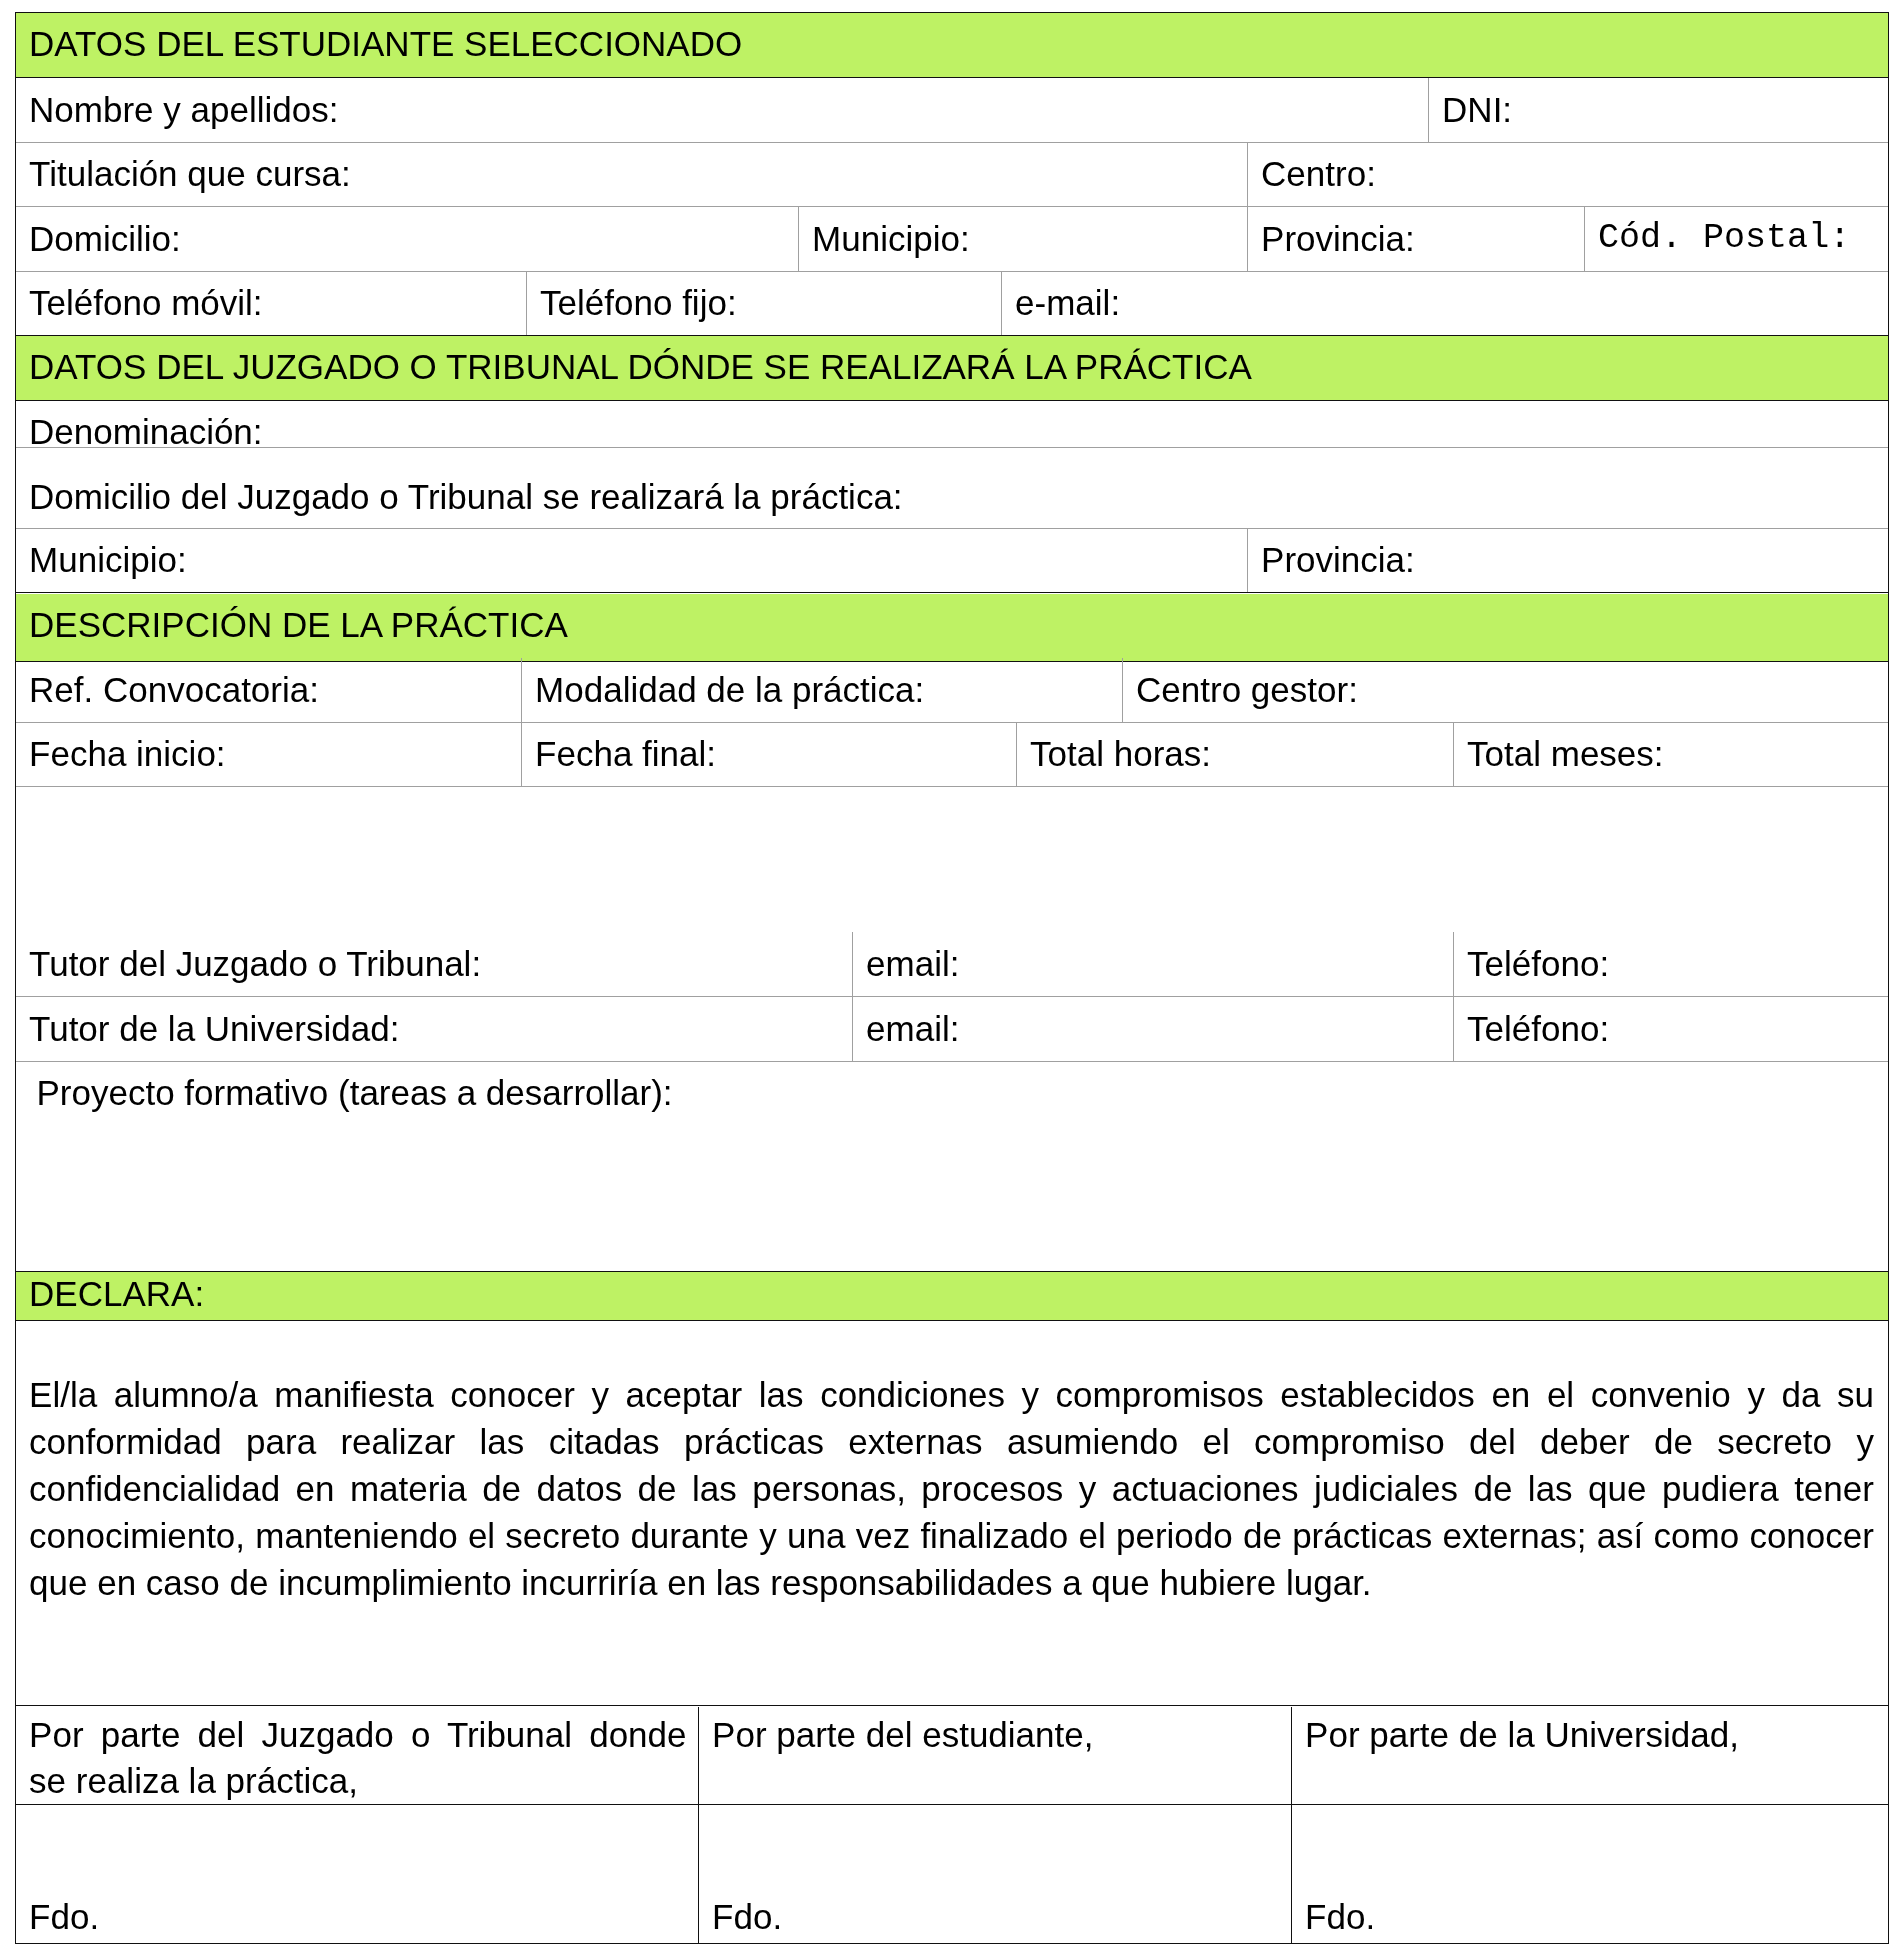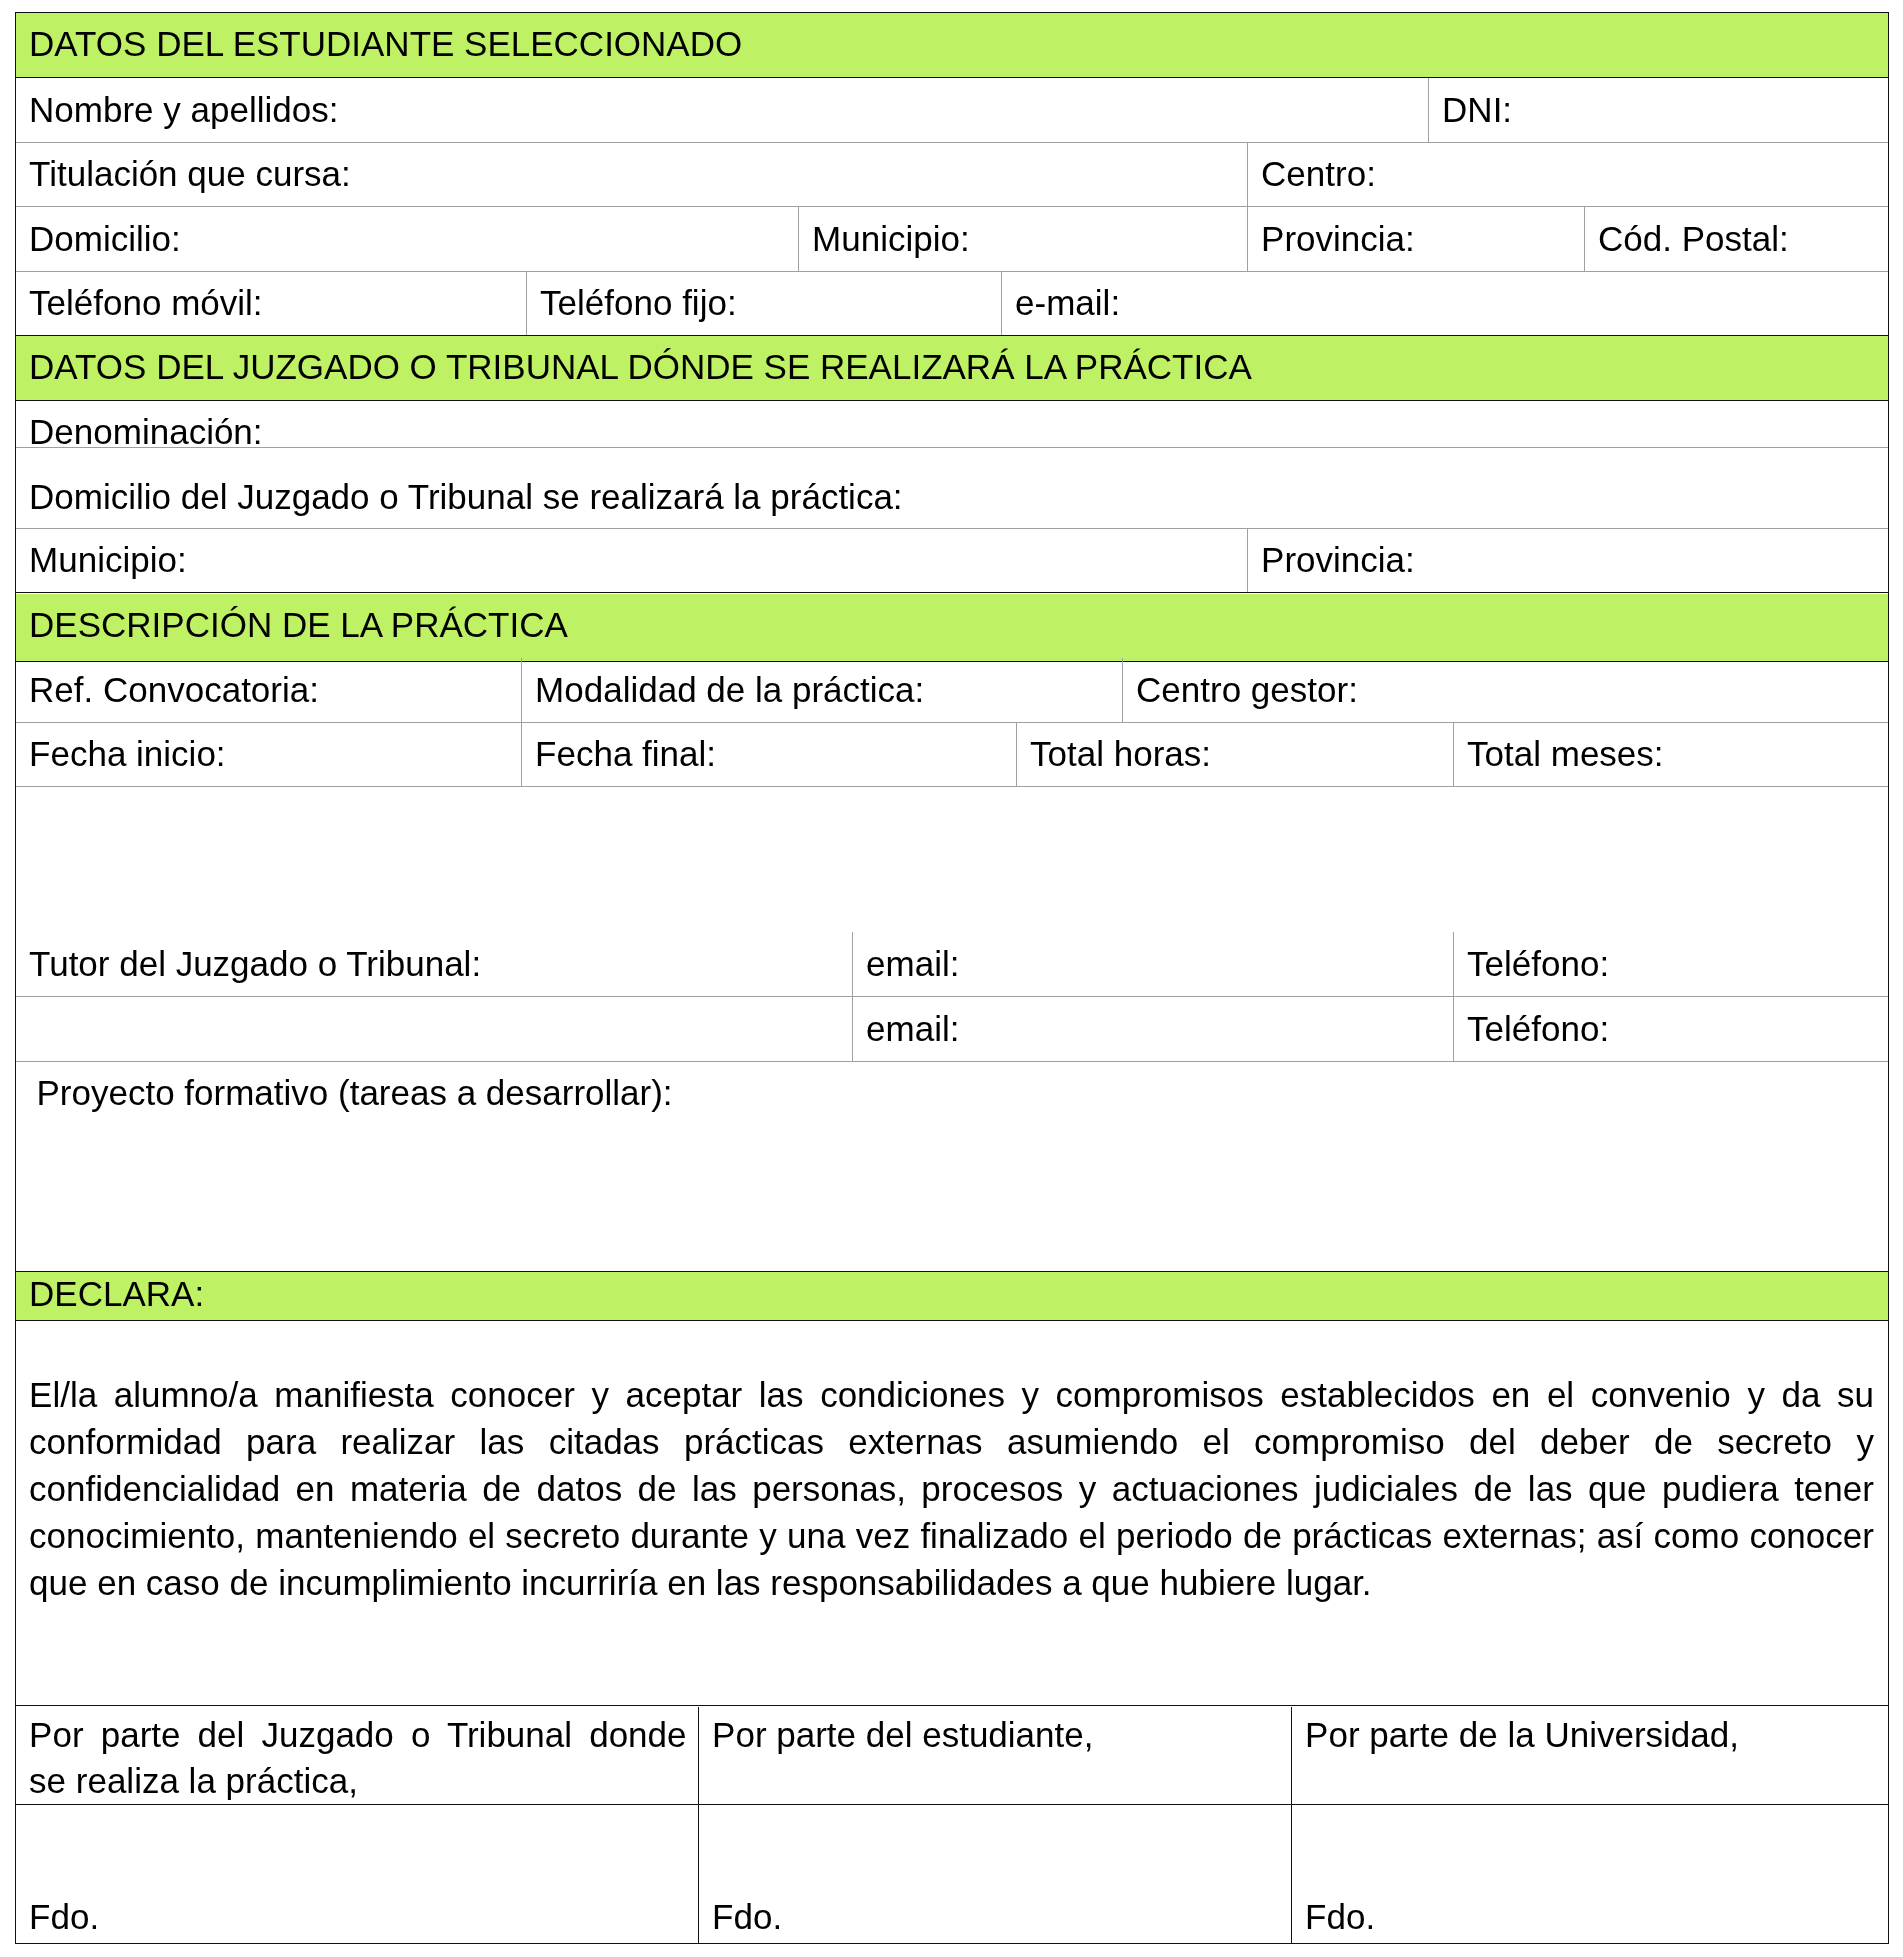--- a/index.html
+++ b/index.html
@@ -63,21 +63,21 @@
   <div class="row thin" style="top:194px;height:65px;">
     <div class="cell" style="left:0;width:782px;">
       <span class="lbl">Domicilio:</span>
     </div>
     <div class="cell sep" style="left:782px;width:449px;">
       <span class="lbl">Municipio:</span>
     </div>
     <div class="cell sep" style="left:1231px;width:337px;">
       <span class="lbl">Provincia:</span>
     </div>
-    <div class="cell sep" style="left:1568px;right:0;">
+    <div class="cell sep" style="left:1568px;right:0;font-family:Liberation Mono, monospace;">
       <span class="lbl">Cód. Postal:</span>
     </div>
   </div>
 
   <div class="row dark" style="top:258px;height:65px;">
     <div class="cell" style="left:0;width:510px;">
       <span class="lbl">Teléfono móvil:</span>
     </div>
     <div class="cell sep" style="left:510px;width:475px;">
       <span class="lbl">Teléfono fijo:</span>
@@ -150,20 +150,23 @@
     </div>
     <div class="cell sep" style="left:836px;width:602px;">
       <span class="lbl">email:</span>
     </div>
     <div class="cell sep" style="left:1437px;right:0;">
       <span class="lbl">Teléfono:</span>
     </div>
   </div>
 
   <div class="row thin" style="top:984px;height:65px;">
+    <div class="cell" style="left:0;width:836px;">
+      <span class="lbl">Tutor de la Universidad:</span>
+    </div>
     <div class="cell sep" style="left:836px;width:602px;">
       <span class="lbl">email:</span>
     </div>
     <div class="cell sep" style="left:1437px;right:0;">
       <span class="lbl">Teléfono:</span>
     </div>
   </div>
 
   <div class="row dark" style="top:1048px;height:211px;">
     <div class="cell" style="left:0;right:0;padding-left:21px;">

